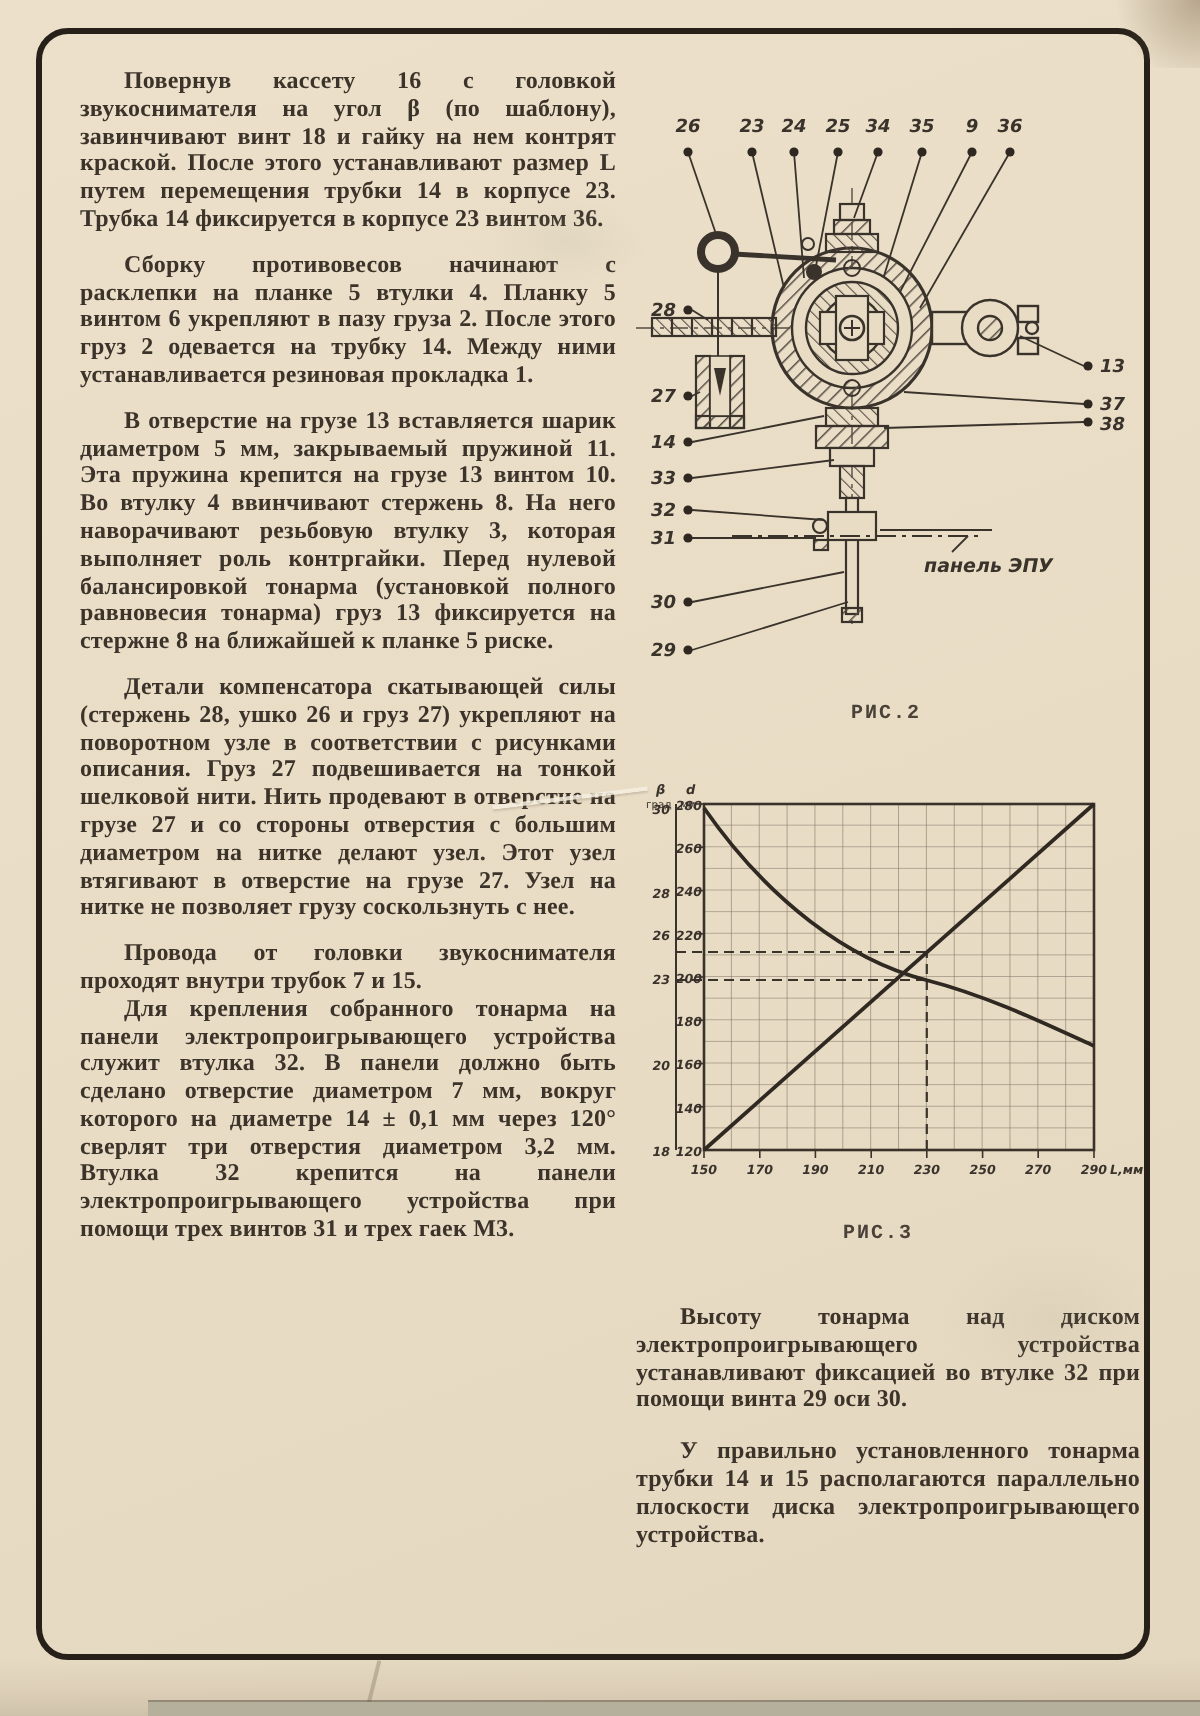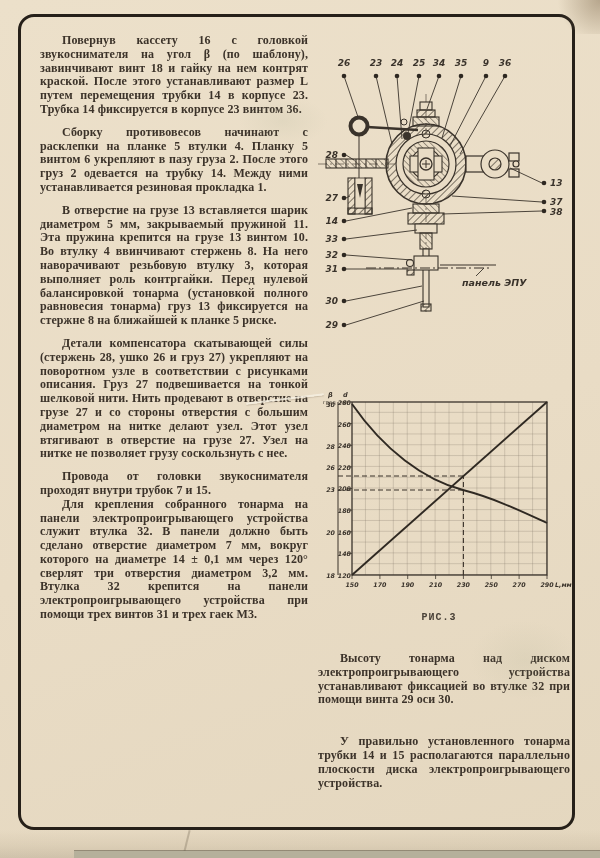--- a/index.html
+++ b/index.html
@@ -197,20 +197,21 @@
     <text class="callout-num" x="24" y="196" text-anchor="end">33</text>
     <text class="callout-num" x="24" y="212" text-anchor="end">32</text>
     <text class="callout-num" x="24" y="226" text-anchor="end">31</text>
     <text class="callout-num" x="24" y="258" text-anchor="end">30</text>
     <text class="callout-num" x="24" y="282" text-anchor="end">29</text>
     <text class="callout-num" x="236" y="140">13</text>
     <text class="callout-num" x="236" y="159">37</text>
     <text class="callout-num" x="236" y="169">38</text>
     <text class="panel-label" x="148" y="240">панель ЭПУ</text>
   </svg>
+  <div class="fig-caption" style="left:314px; top:352px;">РИС.2</div>
 
   <svg style="position:absolute;left:322px;top:390px;" width="252" height="208" viewBox="0 0 252 208">
     <defs>
       <pattern id="gridcell" x="30" y="12" patternUnits="userSpaceOnUse" width="13.93" height="10.8125">
         <path d="M 13.93 0 L 13.93 10.8125 M 0 10.8125 L 13.93 10.8125" stroke="#7a7061" stroke-width=".55" fill="none"></path>
       </pattern>
     </defs>
     <rect x="30" y="12" width="195" height="173" fill="url(#gridcell)"></rect>
     <rect x="30" y="12" width="195" height="173" fill="none" stroke="#3a332b" stroke-width="1.3"></rect>
     <line x1="16" y1="12" x2="16" y2="185" stroke="#3a332b" stroke-width="1"></line>
@@ -269,21 +270,21 @@
     <text class="axis-num" x="141.4" y="197" text-anchor="middle">230</text>
     <text class="axis-num" x="169.3" y="197" text-anchor="middle">250</text>
     <text class="axis-num" x="197.1" y="197" text-anchor="middle">270</text>
     <text class="axis-num" x="225" y="197" text-anchor="middle">290</text>
     <text class="axis-num" x="233" y="197">L,мм</text>
   </svg>
   <div class="fig-caption" style="left:310px; top:612px;">РИС.3</div>
 
   <div class="rc-paras">
     <p class="para">Высоту тонарма над диском электропроигрывающего устройства устанавливают фиксацией во втулке 32 при помощи винта 29 оси 30.</p>
-    <p class="para" style="margin-top:28px;">У правильно установленного тонарма трубки 14 и 15 располагаются параллельно плоскости диска электропроигрывающего устройства.</p>
+    <p class="para" style="margin-top:12px;">У правильно установленного тонарма трубки 14 и 15 располагаются параллельно плоскости диска электропроигрывающего устройства.</p>
   </div>
 
   <div class="corner-smudge"></div>
   <div class="stain1"></div>
   <div class="stain2"></div>
   <div class="crease"></div>
   <div class="page-bottom"></div>
   <div class="fold"></div>
   <div class="bottom-strip"></div>
 </div>

